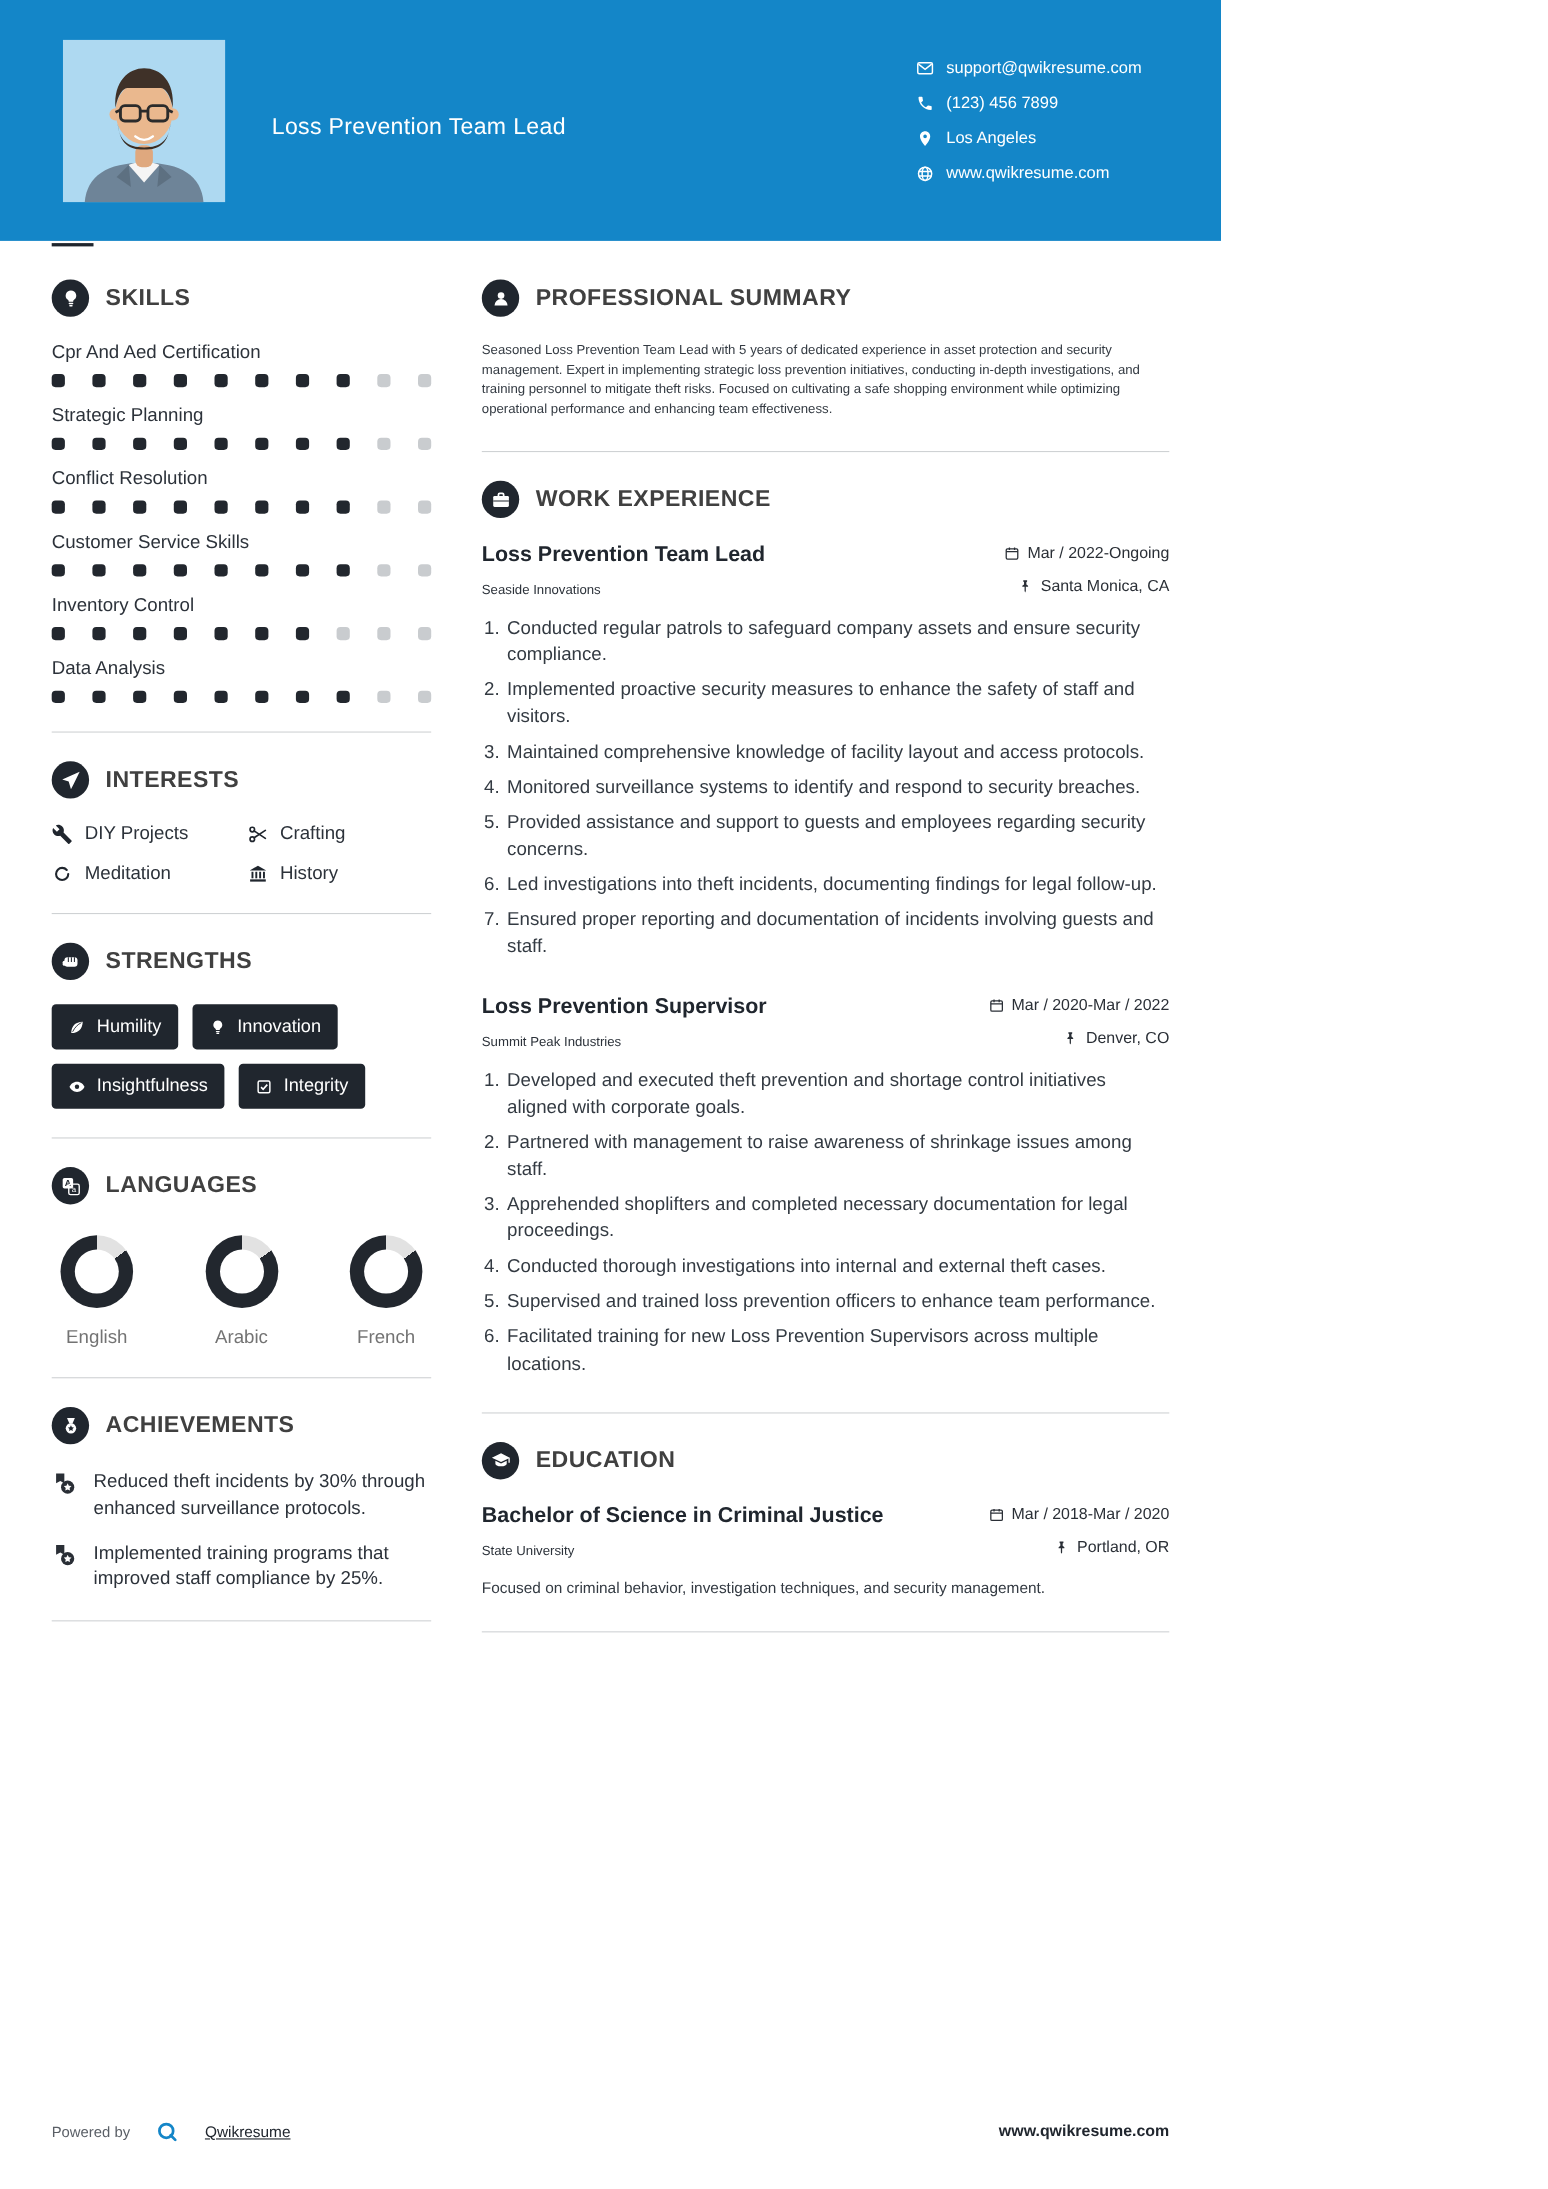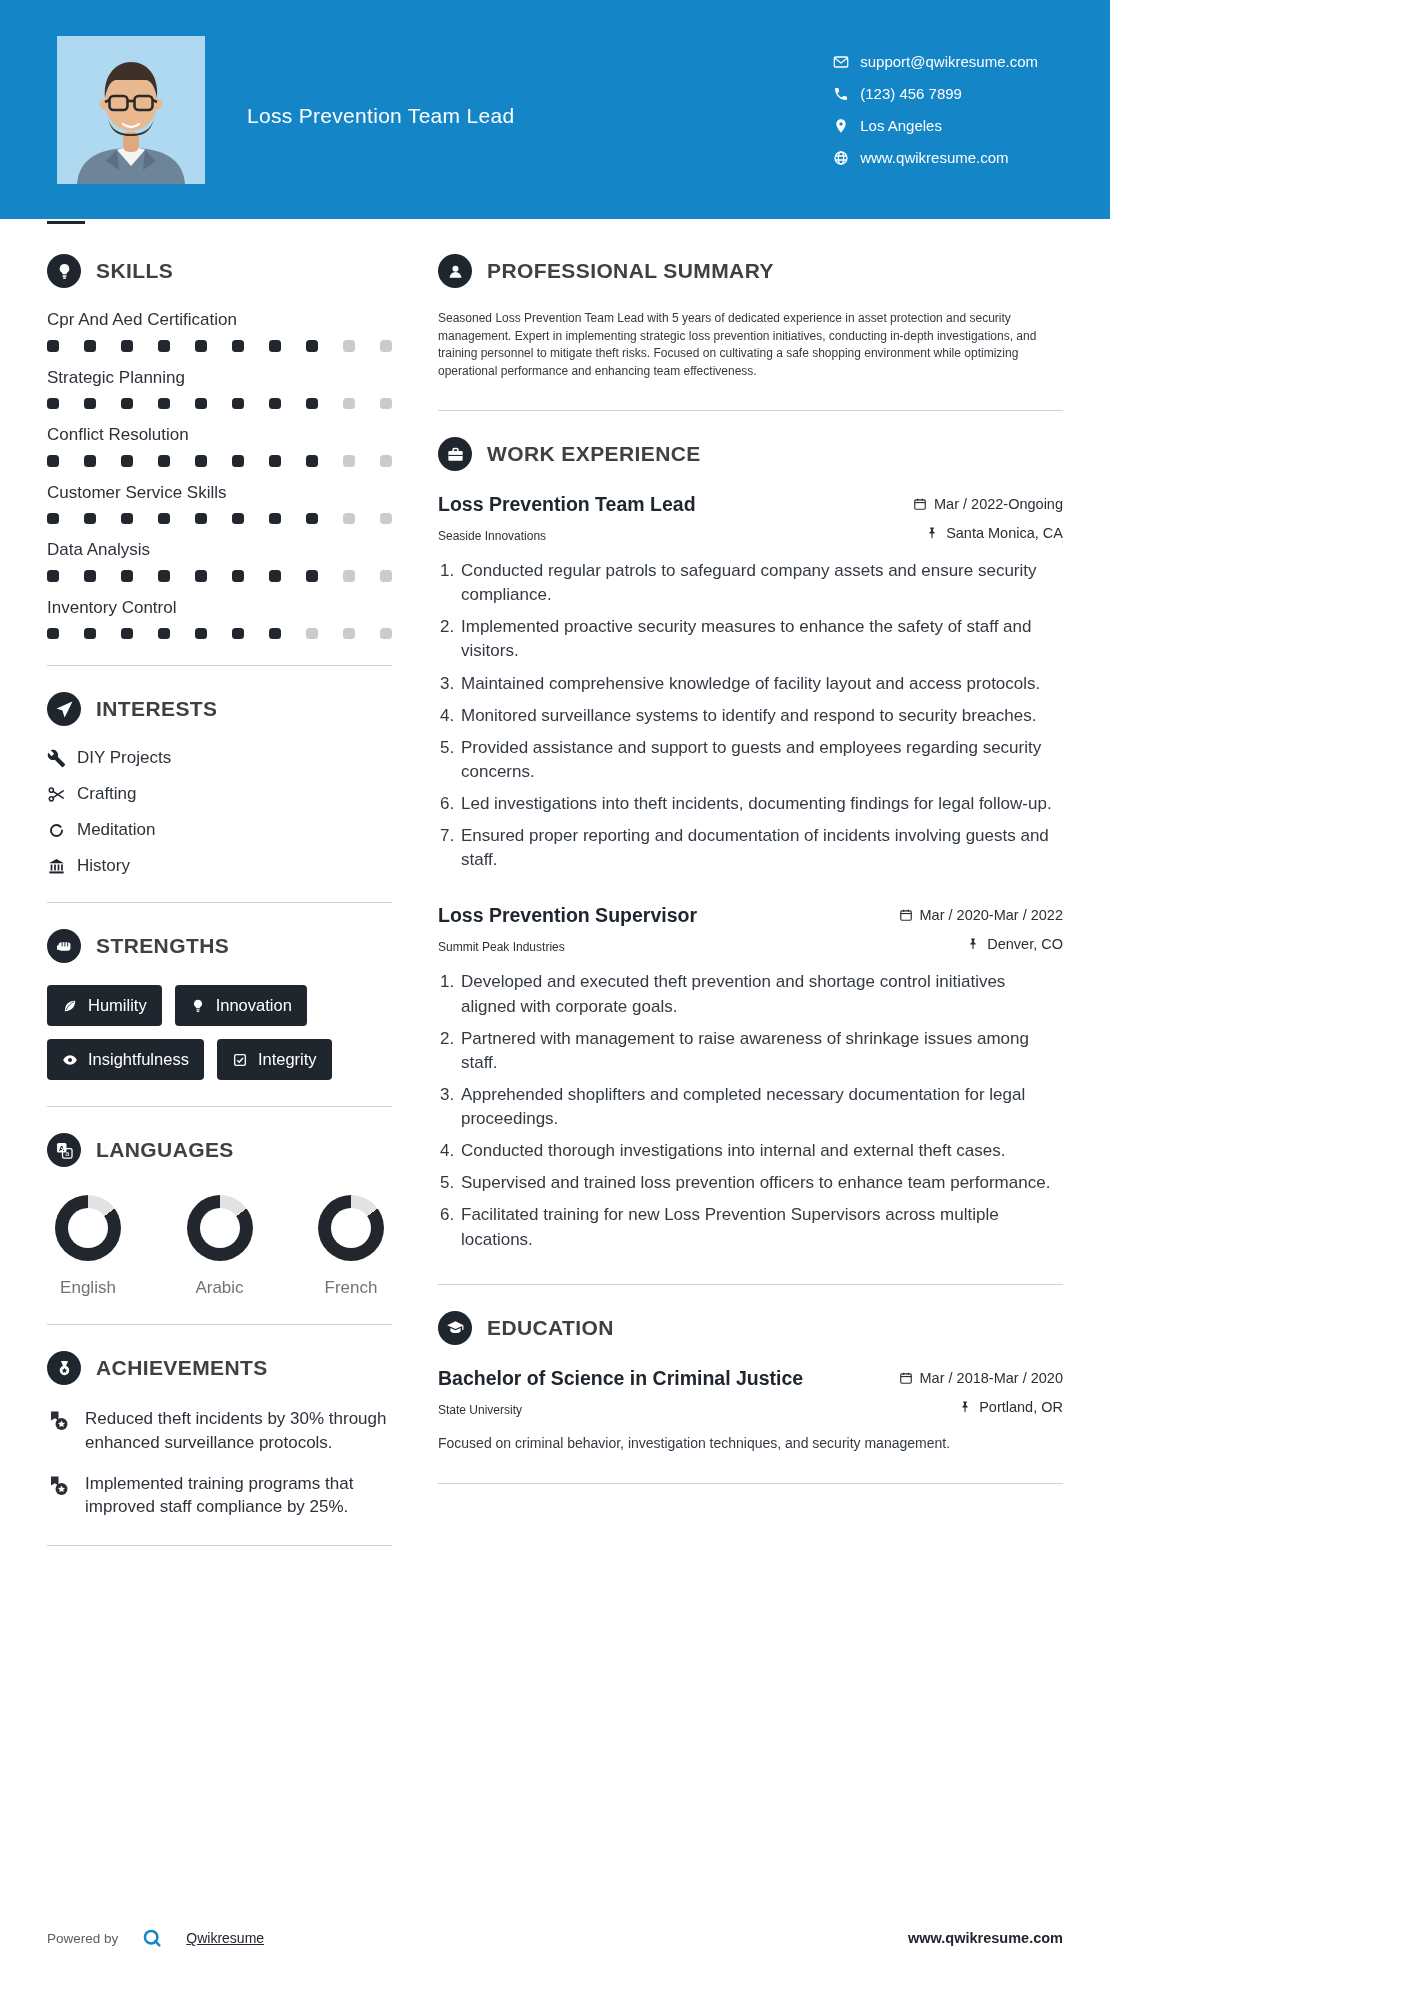--- a/index.html
+++ b/index.html
@@ -37,21 +37,21 @@
   .rdivider { border:none; border-top:1px solid #cfd2d4; margin:30px 0 26px; }
 
   
   .skill { margin-bottom:16px; }
   .skill-name { font-size:17px; color:#2c323a; margin-bottom:10px; }
   .dots { display:flex; justify-content:space-between; }
   .dot { width:11.5px; height:11.5px; border-radius:3.5px; background:#c9cccf; }
   .dot.filled { background:#22272e; }
 
   
-  .int-grid { display:grid; grid-template-columns:1fr; row-gap:16px; column-gap:10px; }
+  .int-grid { display:grid; grid-template-columns:1fr 1fr; row-gap:16px; column-gap:10px; }
   .int-item { display:flex; align-items:center; gap:11px; font-size:17px; color:#2c323a; }
   .int-item svg { width:19px; height:19px; flex:0 0 19px; }
 
   
   .badge-row { display:flex; gap:13px; margin-bottom:13px; }
   .badge { display:flex; align-items:center; gap:10px; background:#20262e; color:#fff;
            font-size:16.5px; padding:11px 15px; border-radius:4px; }
   .badge svg { width:16px; height:16px; }
 
   
@@ -224,45 +224,45 @@
               <span class="dot filled"></span>
               <span class="dot filled"></span>
               <span class="dot filled"></span>
               <span class="dot filled"></span>
               <span class="dot filled"></span>
               <span class="dot"></span>
               <span class="dot"></span>
             </div>
         </div>
         <div class="skill">
+          <div class="skill-name">Inventory Control</div>
+          <div class="dots">
+              <span class="dot filled"></span>
+              <span class="dot filled"></span>
+              <span class="dot filled"></span>
+              <span class="dot filled"></span>
+              <span class="dot filled"></span>
+              <span class="dot filled"></span>
+              <span class="dot filled"></span>
+              <span class="dot"></span>
+              <span class="dot"></span>
+              <span class="dot"></span>
+            </div>
+        </div>
+        <div class="skill">
           <div class="skill-name">Data Analysis</div>
           <div class="dots">
               <span class="dot filled"></span>
               <span class="dot filled"></span>
               <span class="dot filled"></span>
               <span class="dot filled"></span>
               <span class="dot filled"></span>
               <span class="dot filled"></span>
               <span class="dot filled"></span>
               <span class="dot filled"></span>
-              <span class="dot"></span>
-              <span class="dot"></span>
-            </div>
-        </div>
-        <div class="skill">
-          <div class="skill-name">Inventory Control</div>
-          <div class="dots">
-              <span class="dot filled"></span>
-              <span class="dot filled"></span>
-              <span class="dot filled"></span>
-              <span class="dot filled"></span>
-              <span class="dot filled"></span>
-              <span class="dot filled"></span>
-              <span class="dot filled"></span>
-              <span class="dot"></span>
               <span class="dot"></span>
               <span class="dot"></span>
             </div>
         </div>
       </section>
 
       <hr class="divider">
 
       <section>
         <div class="sec-head">

